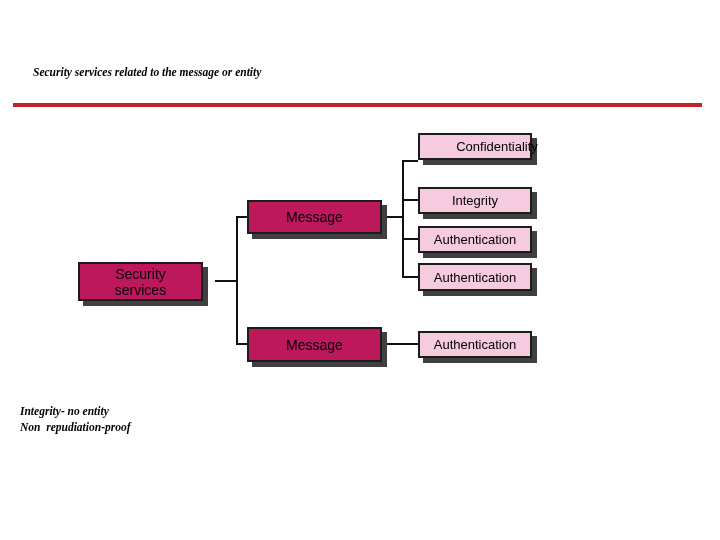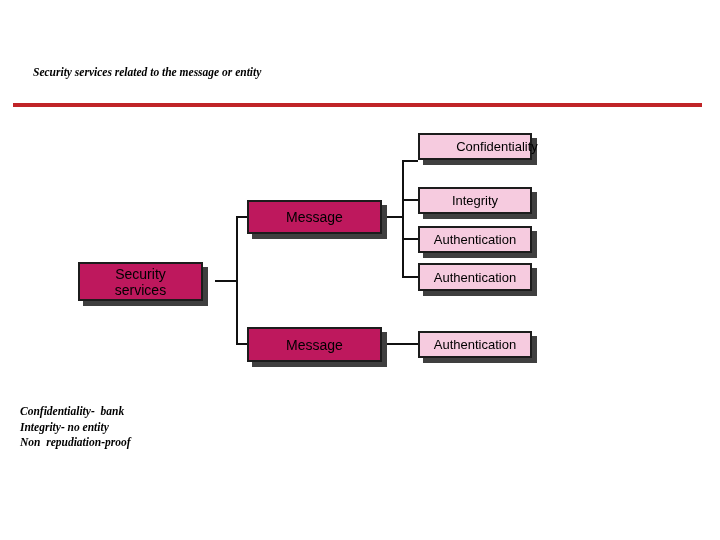--- a/index.html
+++ b/index.html
@@ -111,18 +111,17 @@
     <div class="node branch branch-message">Message</div>
     <div class="node branch branch-entity">Message</div>
     <div class="node leaf leaf-confidentiality">Confidentiality</div>
     <div class="node leaf leaf-integrity">Integrity</div>
     <div class="node leaf leaf-authentication-message">Authentication</div>
     <div class="node leaf leaf-nonrepudiation">Authentication</div>
     <div class="node leaf leaf-authentication-entity">Authentication</div>
   </div>
 
   <div class="notes">
-    <div class="note-line">Confidentiality-  bank</div>
     <div class="note-line">Integrity- no entity</div>
     <div class="note-line">Non  repudiation-proof</div>
   </div>
 
 </div>
 
 </body></html>

